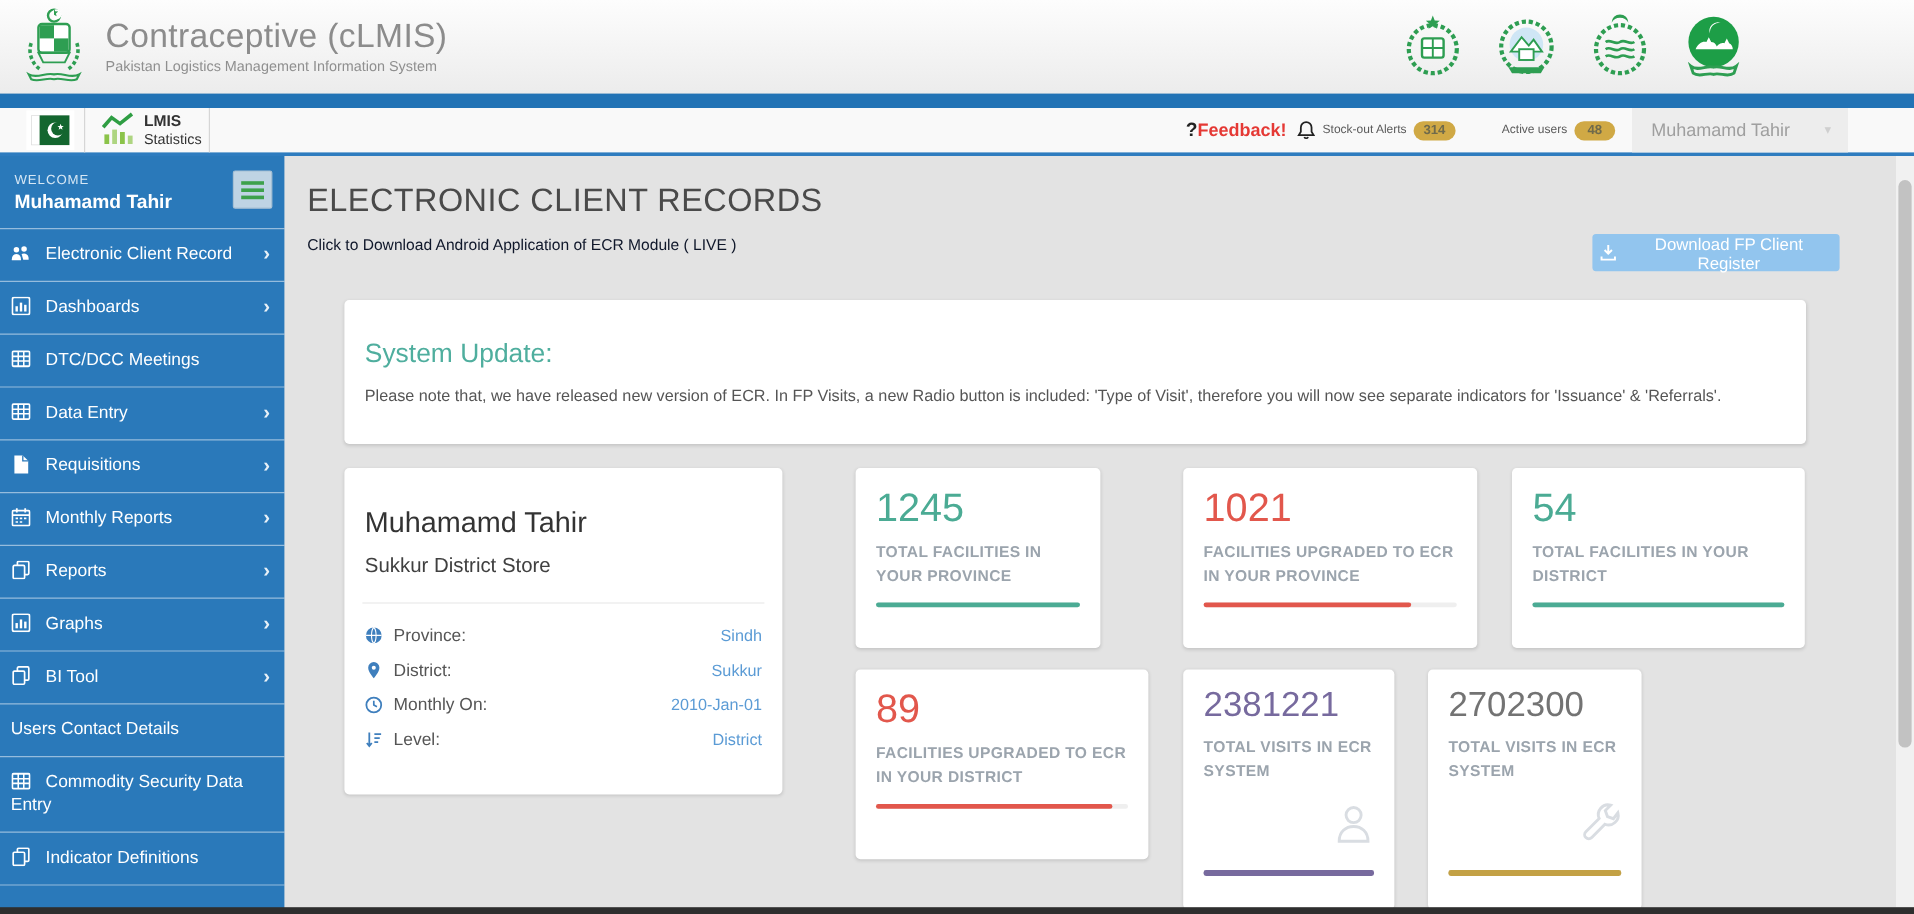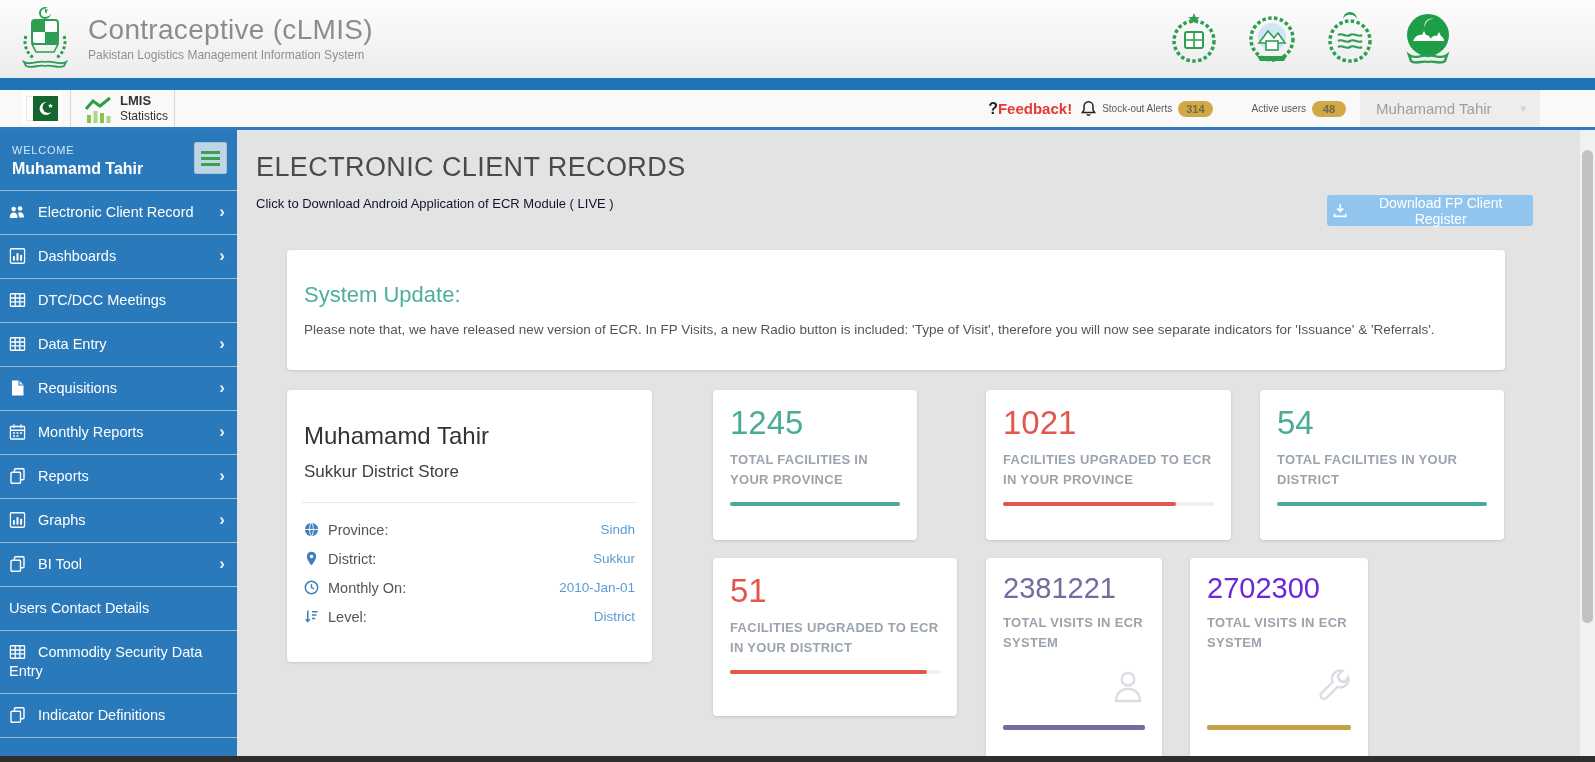--- a/index.html
+++ b/index.html
@@ -12,21 +12,21 @@
   .brand-title{font-size:28px;color:#8c8c8c;letter-spacing:.3px;}
   .brand-sub{font-size:12px;color:#8f8f8f;margin-top:2px;}
   .emblems{position:absolute;right:140px;top:11px;display:flex;gap:24px;align-items:center;}
 
   .blue-bar{position:absolute;top:78px;left:0;right:0;height:12px;background:#2273b5;}
 
   
   .top-nav{position:absolute;top:90px;left:0;right:0;height:37px;background:#f9f9f9;border-bottom:3px solid #2e7cbf;}
   .flag-tile{position:absolute;left:22px;top:2px;width:40px;height:33px;background:#fff;display:flex;align-items:center;justify-content:center;}
   .nav-sep{position:absolute;top:0;bottom:0;width:1px;background:#d6d6d6;}
-  .lmis-tile{position:absolute;left:84px;top:3px;display:flex;align-items:flex-end;gap:8px;}
+  .lmis-tile{position:absolute;left:84px;top:3px;display:flex;align-items:flex-start;gap:8px;}
   .lmis-text{font-size:12px;color:#333;line-height:1.25;}
   .lmis-text b{font-size:13px;}
   .nav-right{position:absolute;right:55px;top:0;height:37px;display:flex;align-items:center;}
   .help-q{font-weight:bold;font-size:16px;color:#222;}
   .feedback{color:#e53935;font-size:15px;font-weight:bold;cursor:pointer;}
   .bell{margin-left:8px;color:#222;}
   .nav-label{color:#5a5a5a;font-size:10px;margin-left:5px;}
   .badge{display:inline-block;min-width:18px;padding:2px 8px;margin-left:6px;border-radius:10px;background:#d0a945;color:#6f6a4b;font-size:11px;font-weight:bold;text-align:center;}
   .gap34{width:34px;}
   .user-menu{margin-left:14px;height:37px;display:flex;align-items:center;background:#ededed;padding:0 14px 0 16px;color:#9f9f9f;font-size:15px;min-width:150px;justify-content:space-between;cursor:pointer;}
@@ -364,38 +364,38 @@
         </div>
     </section>
     <section class="card stat-card c3">
       <div class="stat-number" style="color: rgb(75, 171, 148);">54</div>
       <div class="stat-label">TOTAL FACILITIES IN YOUR DISTRICT</div>
       <div class="stat-bar">
           <div class="stat-bar-fill" style="width: 100%; background: rgb(75, 171, 148);"></div>
         </div>
     </section>
     <section class="card stat-card c4">
-      <div class="stat-number" style="color: rgb(226, 87, 76);">51</div>
+      <div class="stat-number" style="color: rgb(226, 87, 76);">89</div>
       <div class="stat-label">FACILITIES UPGRADED TO ECR IN YOUR DISTRICT</div>
       <div class="stat-bar">
           <div class="stat-bar-fill" style="width: 94%; background: rgb(226, 87, 76);"></div>
         </div>
     </section>
     <section class="card stat-card tall c5">
       <div class="stat-number" style="color: rgb(119, 106, 158);">2381221</div>
       <div class="stat-label">TOTAL VISITS IN ECR SYSTEM</div>
       <svg class="corner-icon" width="36" height="36" viewBox="0 0 24 24">
           <use href="#i-person"></use>
         </svg>
       <div class="stat-bar">
           <div class="stat-bar-fill" style="width: 100%; background: rgb(119, 106, 158);"></div>
         </div>
     </section>
     <section class="card stat-card tall c6">
-      <div class="stat-number" style="color: #6d28d9;">2702300</div>
+      <div class="stat-number" style="color: #737373;">2702300</div>
       <div class="stat-label">TOTAL VISITS IN ECR SYSTEM</div>
       <svg class="corner-icon" width="36" height="36" viewBox="0 0 24 24">
           <use href="#i-wrench"></use>
         </svg>
       <div class="stat-bar">
           <div class="stat-bar-fill" style="width: 100%; background: rgb(195, 161, 69);"></div>
         </div>
     </section>
   </main>
 

